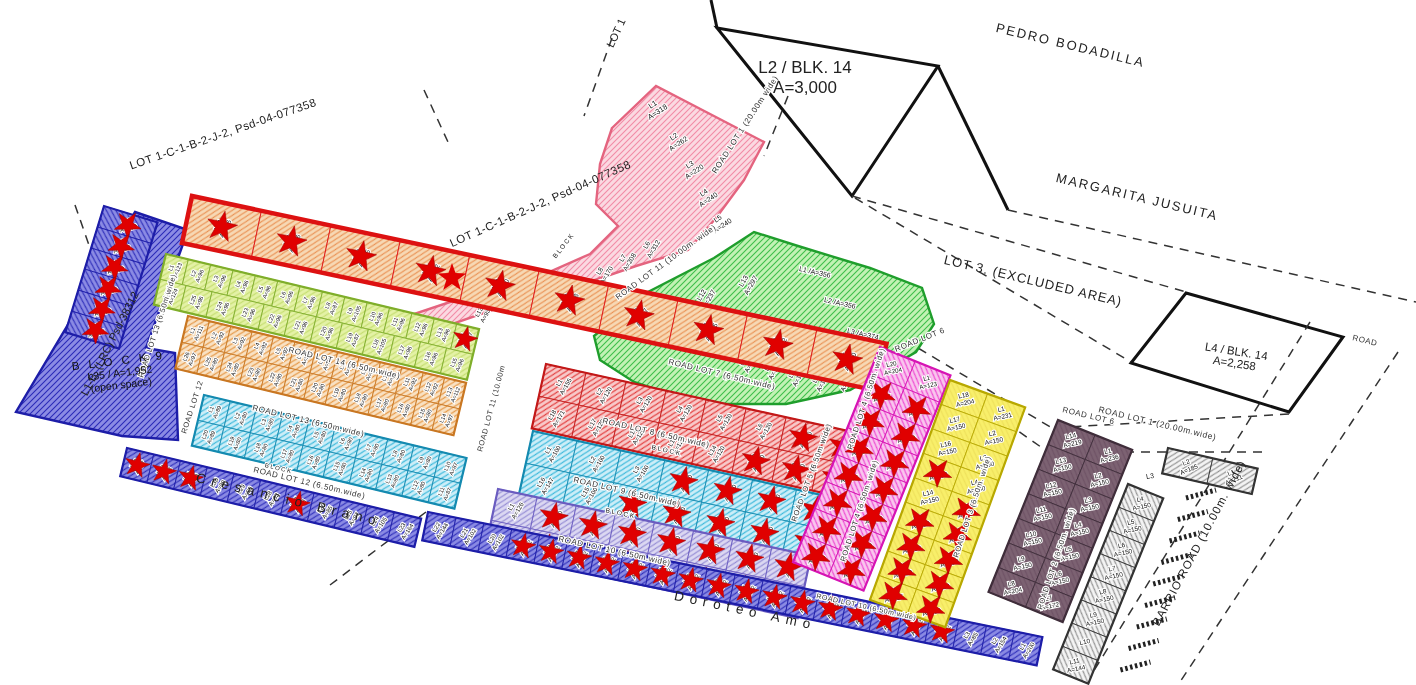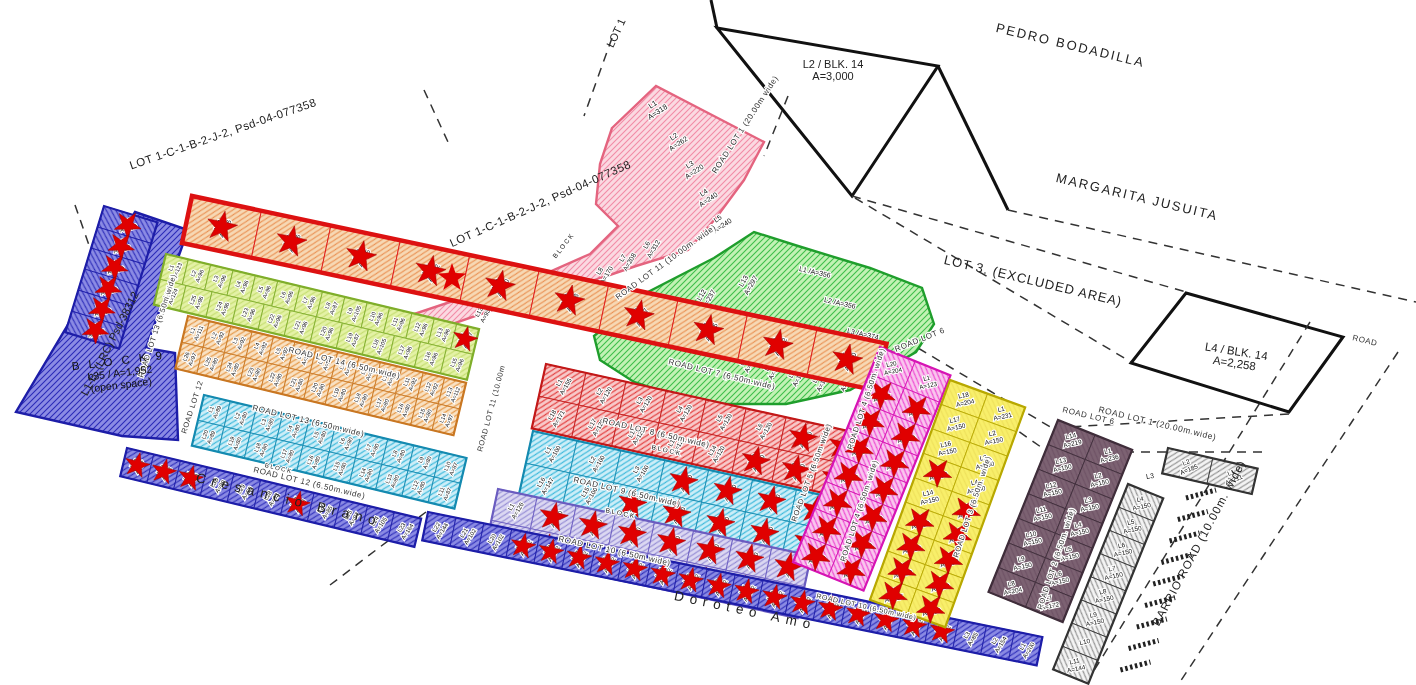--- a/index.html
+++ b/index.html
@@ -752,21 +752,21 @@
       <text transform="translate(1042,610) rotate(-72)" font-size="7.5" fill="#333" letter-spacing="0.6" stroke="#fff" stroke-width="2.4" paint-order="stroke" font-family="&quot;Liberation Sans&quot;,sans-serif">ROAD LOT 2 (6.50m. wide)</text>
       <text transform="translate(896,352) rotate(-22)" font-size="8" fill="#333" letter-spacing="0.6" stroke="#fff" stroke-width="2.4" paint-order="stroke" font-family="&quot;Liberation Sans&quot;,sans-serif">ROAD LOT 6</text>
       <text transform="translate(1062,412) rotate(13.5)" font-size="8" fill="#333" letter-spacing="0.6" stroke="#fff" stroke-width="2.4" paint-order="stroke" font-family="&quot;Liberation Sans&quot;,sans-serif">ROAD LOT 6</text>
       <text transform="translate(1352,340) rotate(13.5)" font-size="8" fill="#333" letter-spacing="0.6" stroke="#fff" stroke-width="2.4" paint-order="stroke" font-family="&quot;Liberation Sans&quot;,sans-serif">ROAD</text>
     </svg>
 
   <div class="maplabel" style="left:998px;top:20px;transform:rotate(13.5deg);font-size:13px;letter-spacing:2px;">PEDRO BODADILLA</div>
   <div class="maplabel" style="left:1058px;top:170px;transform:rotate(13.5deg);font-size:13px;letter-spacing:2px;">MARGARITA JUSUITA</div>
   <div class="maplabel" style="left:946px;top:252px;transform:rotate(13.5deg);font-size:13px;letter-spacing:1px;">LOT 3. (EXCLUDED AREA)</div>
 
-  <div class="maplabel center" style="left:768px;top:58px;width:130px;font-size:11px;">
+  <div class="maplabel center" style="left:740px;top:58px;width:130px;font-size:17px;">
     <div>L2 / BLK. 14</div>
     <div>A=3,000</div>
   </div>
   <div class="maplabel center" style="left:1178px;top:336px;width:120px;font-size:11.5px;transform:rotate(9deg);">
     <div>L4 / BLK. 14</div>
     <div>A=2,258</div>
   </div>
 
   <div class="maplabel" style="left:128px;top:160px;transform:rotate(-19deg);font-size:11.5px;letter-spacing:0.5px;">LOT 1-C-1-B-2-J-2, Psd-04-077358</div>
   <div class="maplabel" style="left:448px;top:238px;transform:rotate(-24deg);font-size:11.5px;letter-spacing:0.5px;">LOT 1-C-1-B-2-J-2, Psd-04-077358</div>

